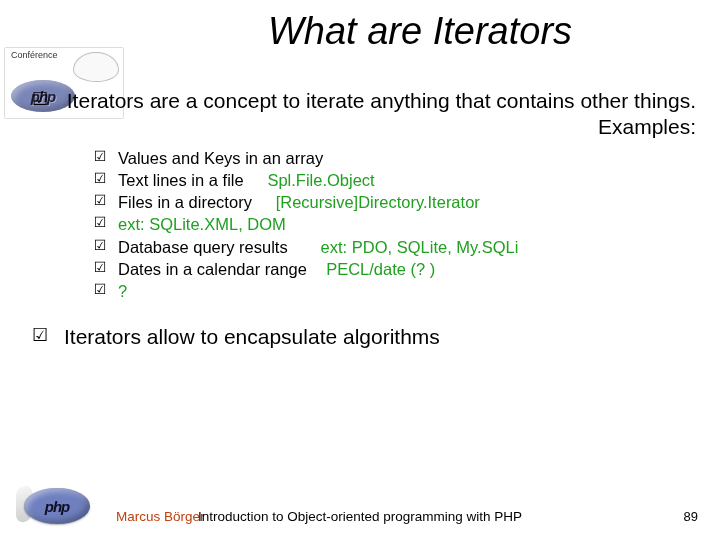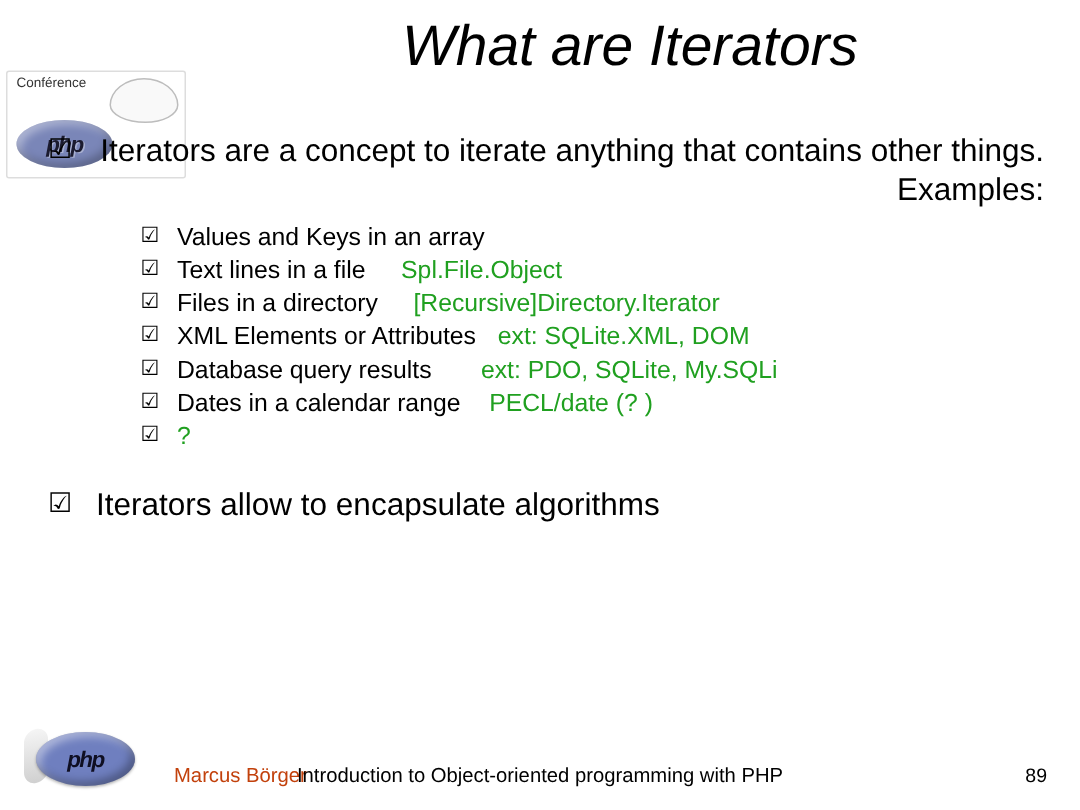--- a/index.html
+++ b/index.html
@@ -218,21 +218,20 @@
         <span class="txt1">Text lines in a file   </span>
           <span class="txt2">Spl.File.Object</span>
       </div>
       <div class="subrow">
         <div class="check-sm">☑</div>
         <span class="txt1">Files in a directory   </span>
           <span class="txt2">[Recursive]Directory.Iterator</span>
       </div>
       <div class="subrow">
         <div class="check-sm">☑</div>
-        <span class="txt1">XML Elements or Attributes </span>
           <span class="txt2">ext: SQLite.XML, DOM</span>
       </div>
       <div class="subrow">
         <div class="check-sm">☑</div>
         <span class="txt1">Database query results     </span>
           <span class="txt2">ext: PDO, SQLite, My.SQLi</span>
       </div>
       <div class="subrow">
         <div class="check-sm">☑</div>
         <span class="txt1">Dates in a calendar range  </span>

